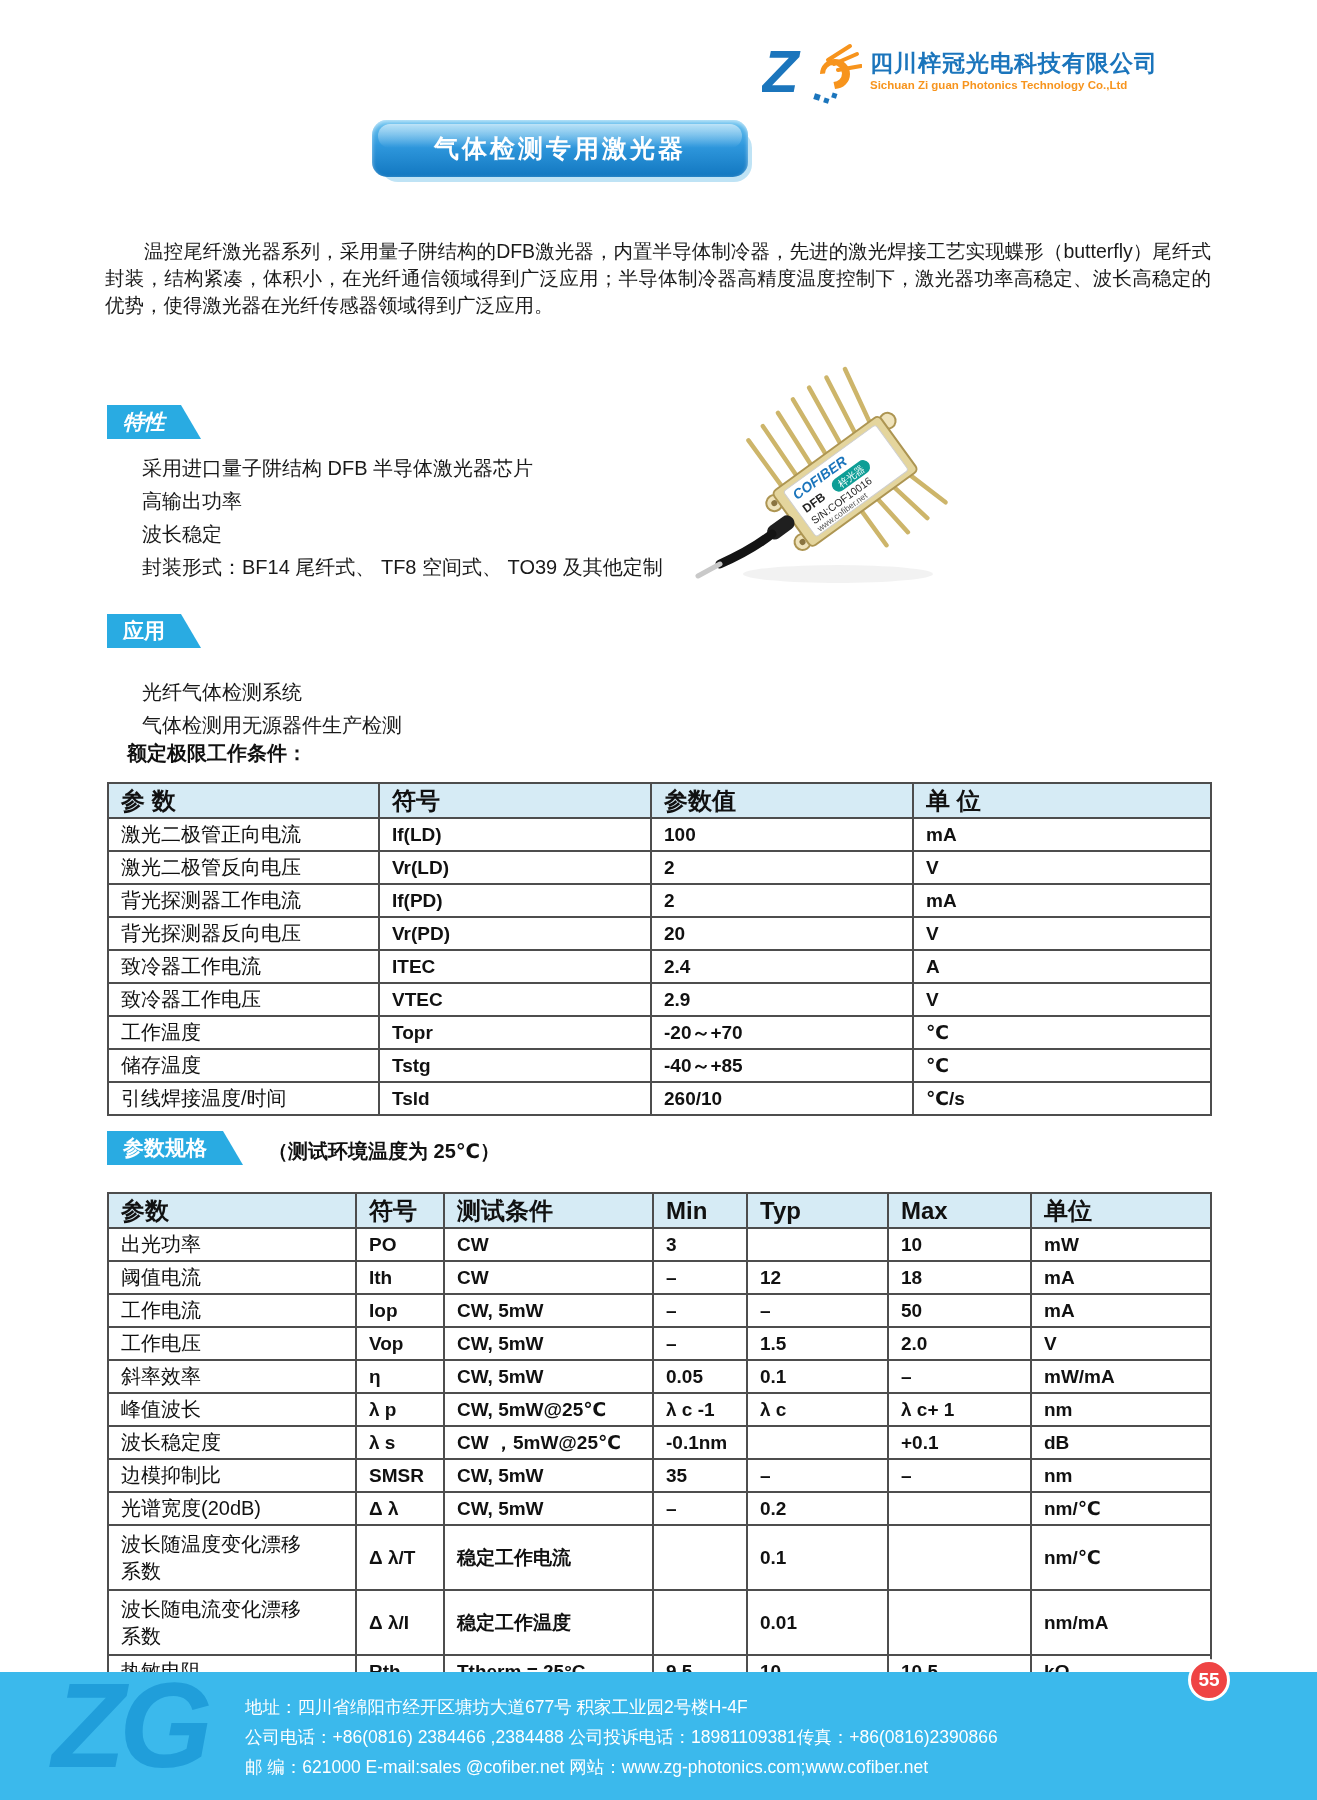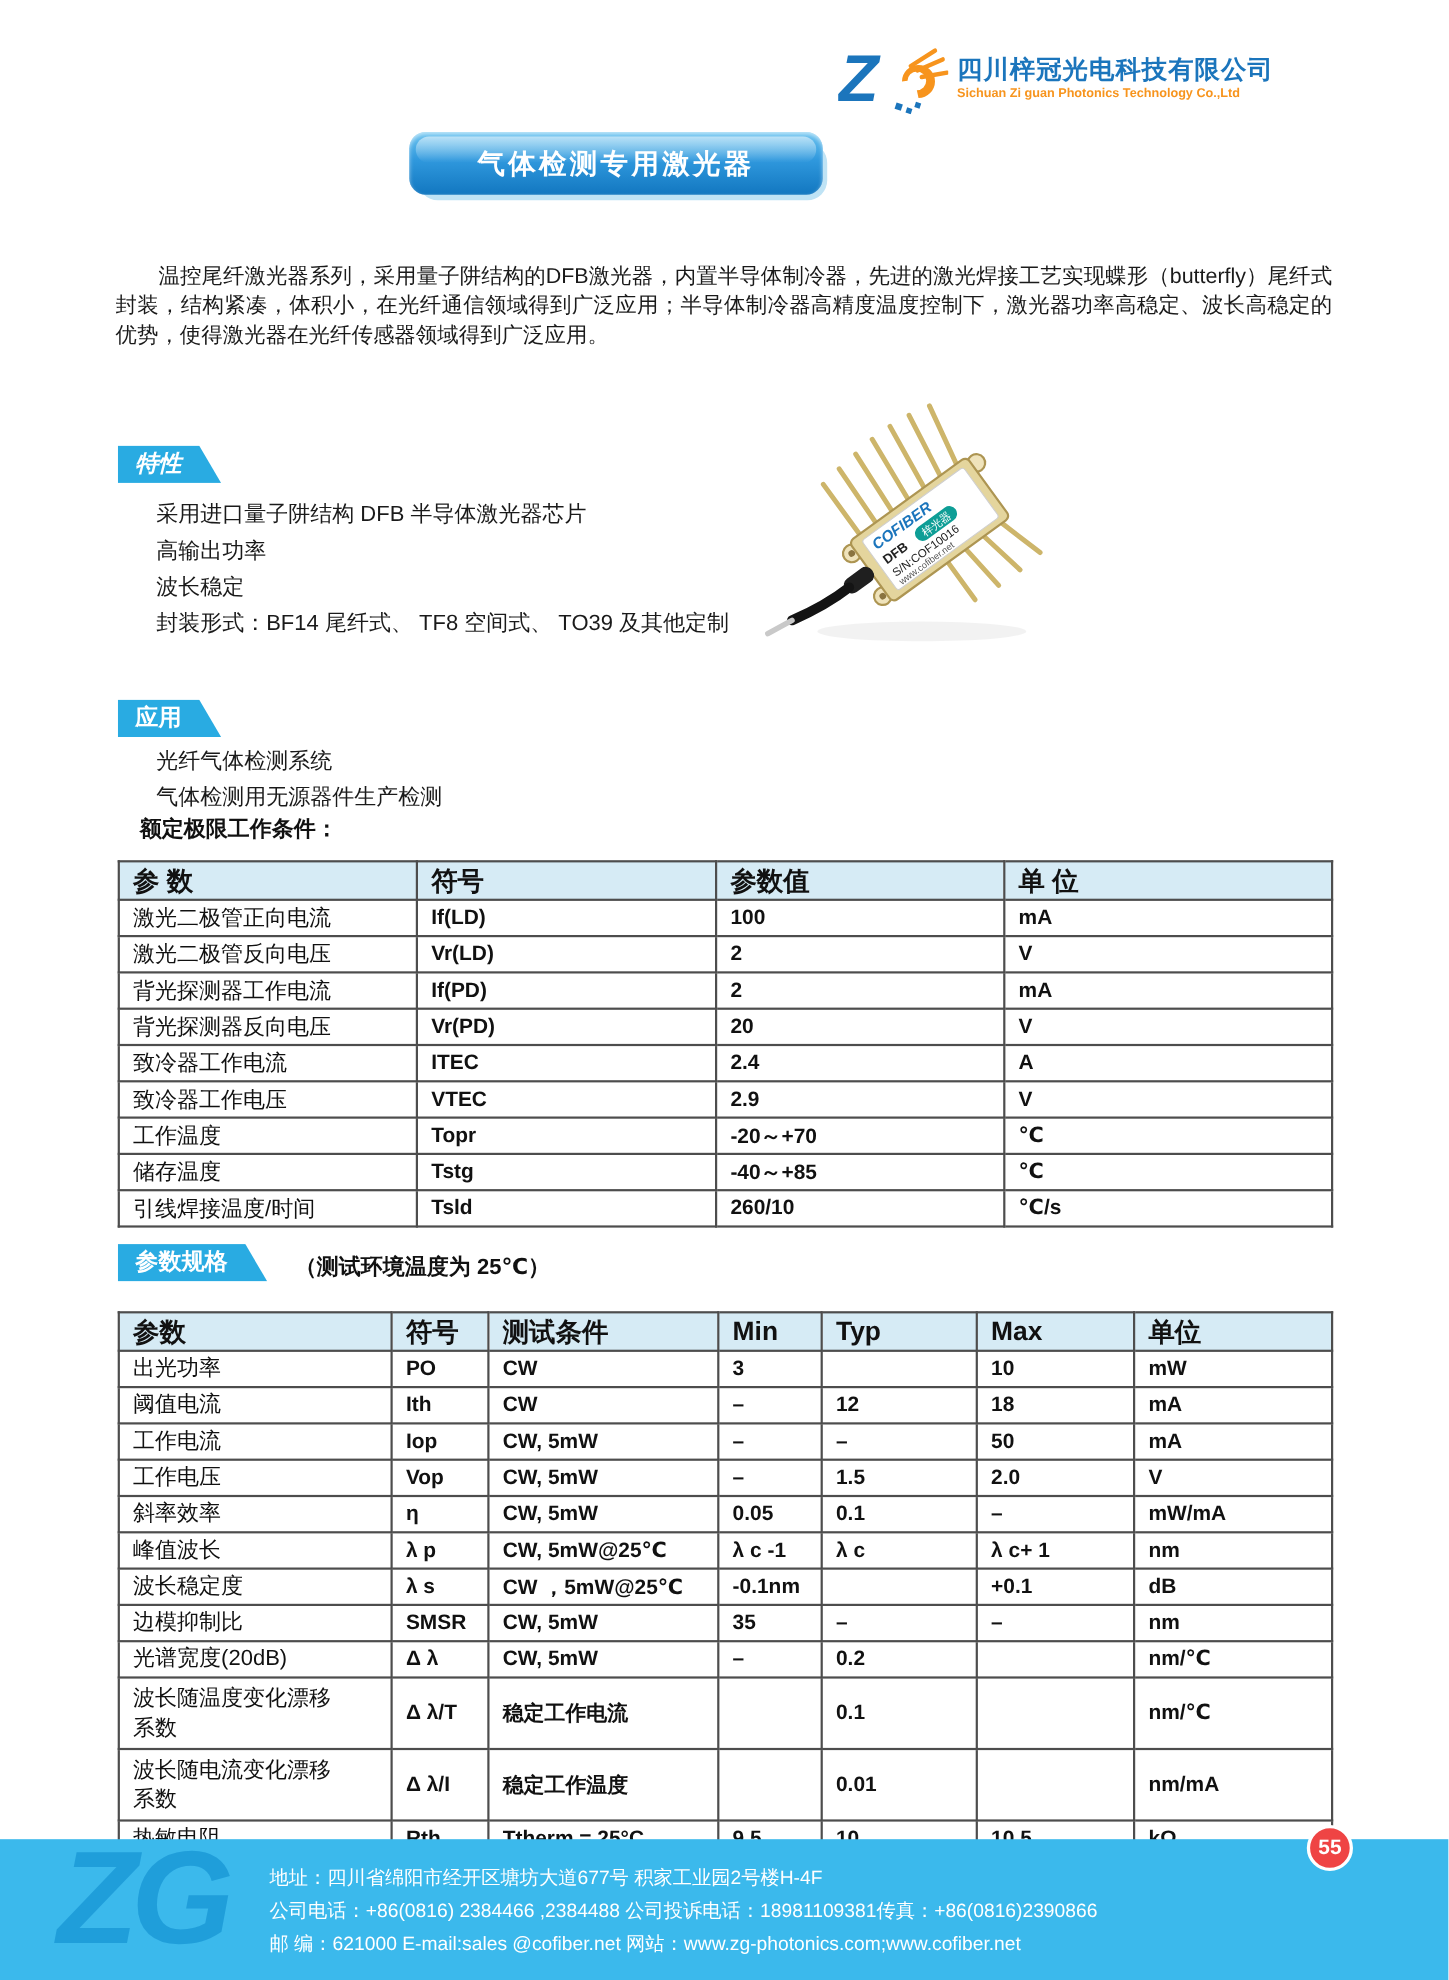--- a/index.html
+++ b/index.html
@@ -22,21 +22,21 @@
   .banner span{position:relative;color:#fff;font-size:25px;font-weight:bold;letter-spacing:3px;}
 
   
   .intro{position:absolute;left:105px;top:238px;width:1106px;font-size:19.5px;line-height:27px;color:#1a1a1a;
     text-indent:2em;text-align:justify;}
 
   
   .tag{position:absolute;left:107px;height:34px;background:#29abe2;color:#fff;font-weight:bold;font-size:21px;
     line-height:34px;padding:0 36px 0 16px;clip-path:polygon(0 0,calc(100% - 20px) 0,100% 100%,0 100%);}
   .tag-features{top:405px;font-style:italic;}
-  .tag-apps{top:636px;}
+  .tag-apps{top:614px;}
   .tag-spec{top:1131px;}
   .spec-condition{position:absolute;left:268px;top:1138px;font-size:20px;font-weight:bold;color:#111;}
 
   
   .feature-list{position:absolute;left:142px;top:452px;font-size:20px;color:#1a1a1a;}
   .feature-list .list-item{height:33px;line-height:33px;}
   .app-list{position:absolute;left:142px;top:676px;font-size:20px;color:#1a1a1a;}
   .app-list .list-item{height:33px;line-height:33px;}
   .table-note{position:absolute;left:127px;top:740px;font-size:20px;font-weight:bold;color:#111;}
 

